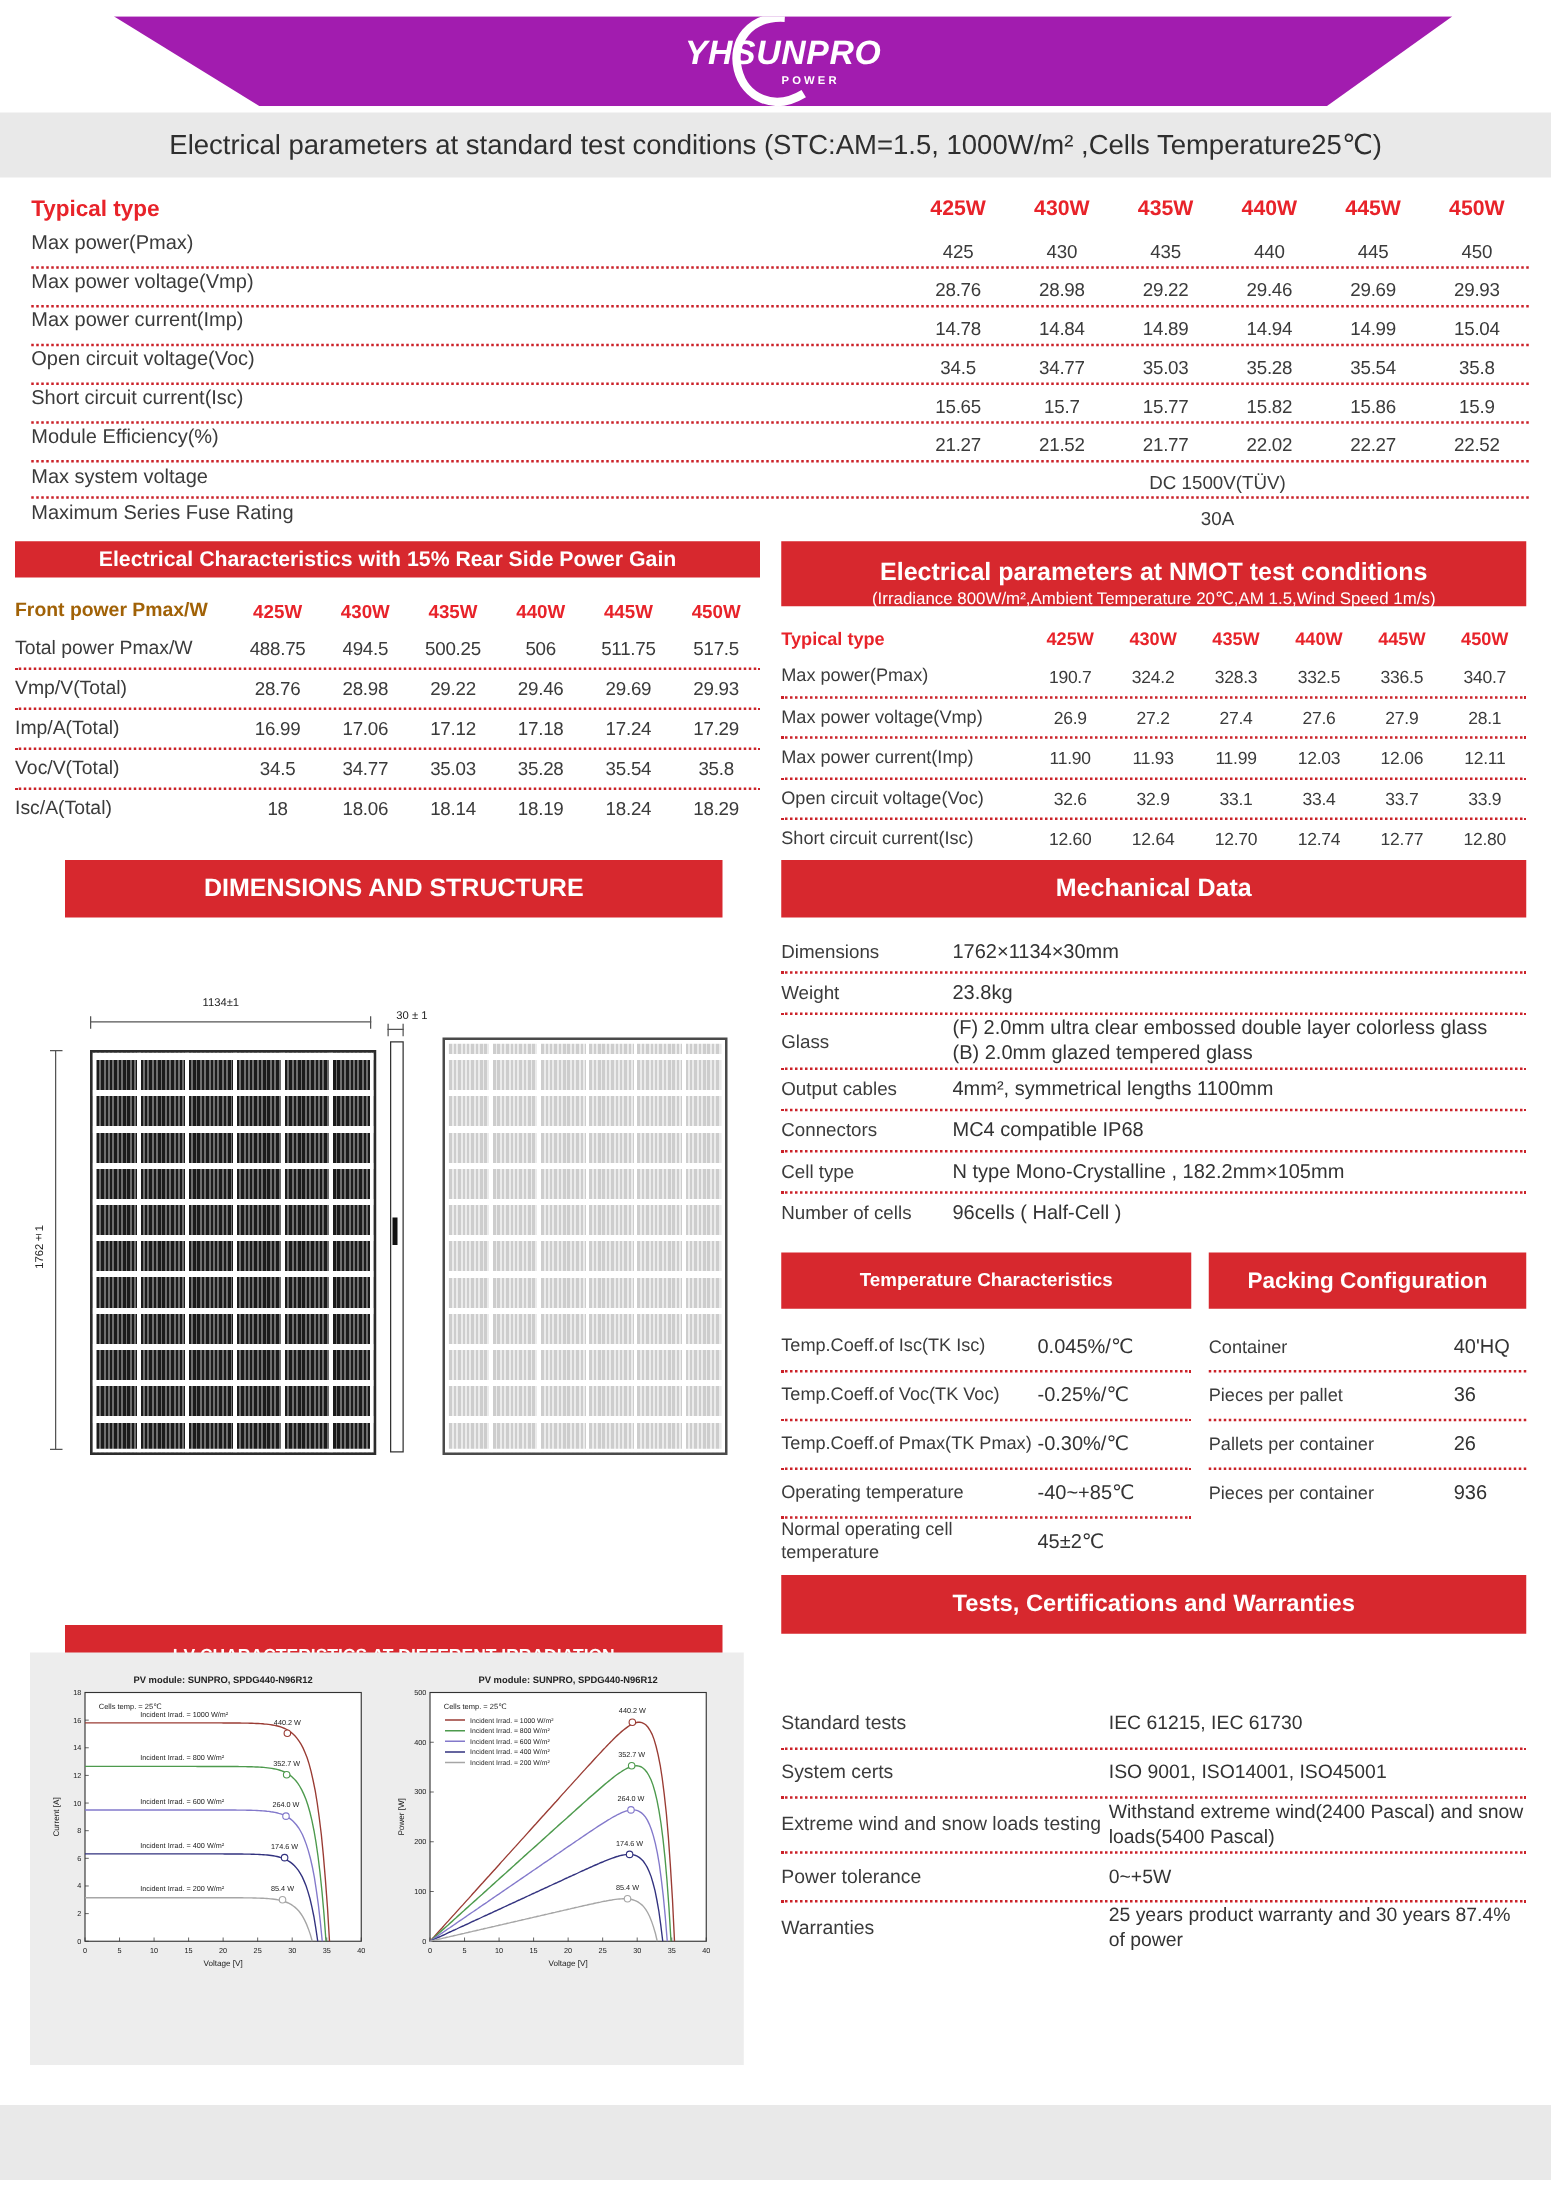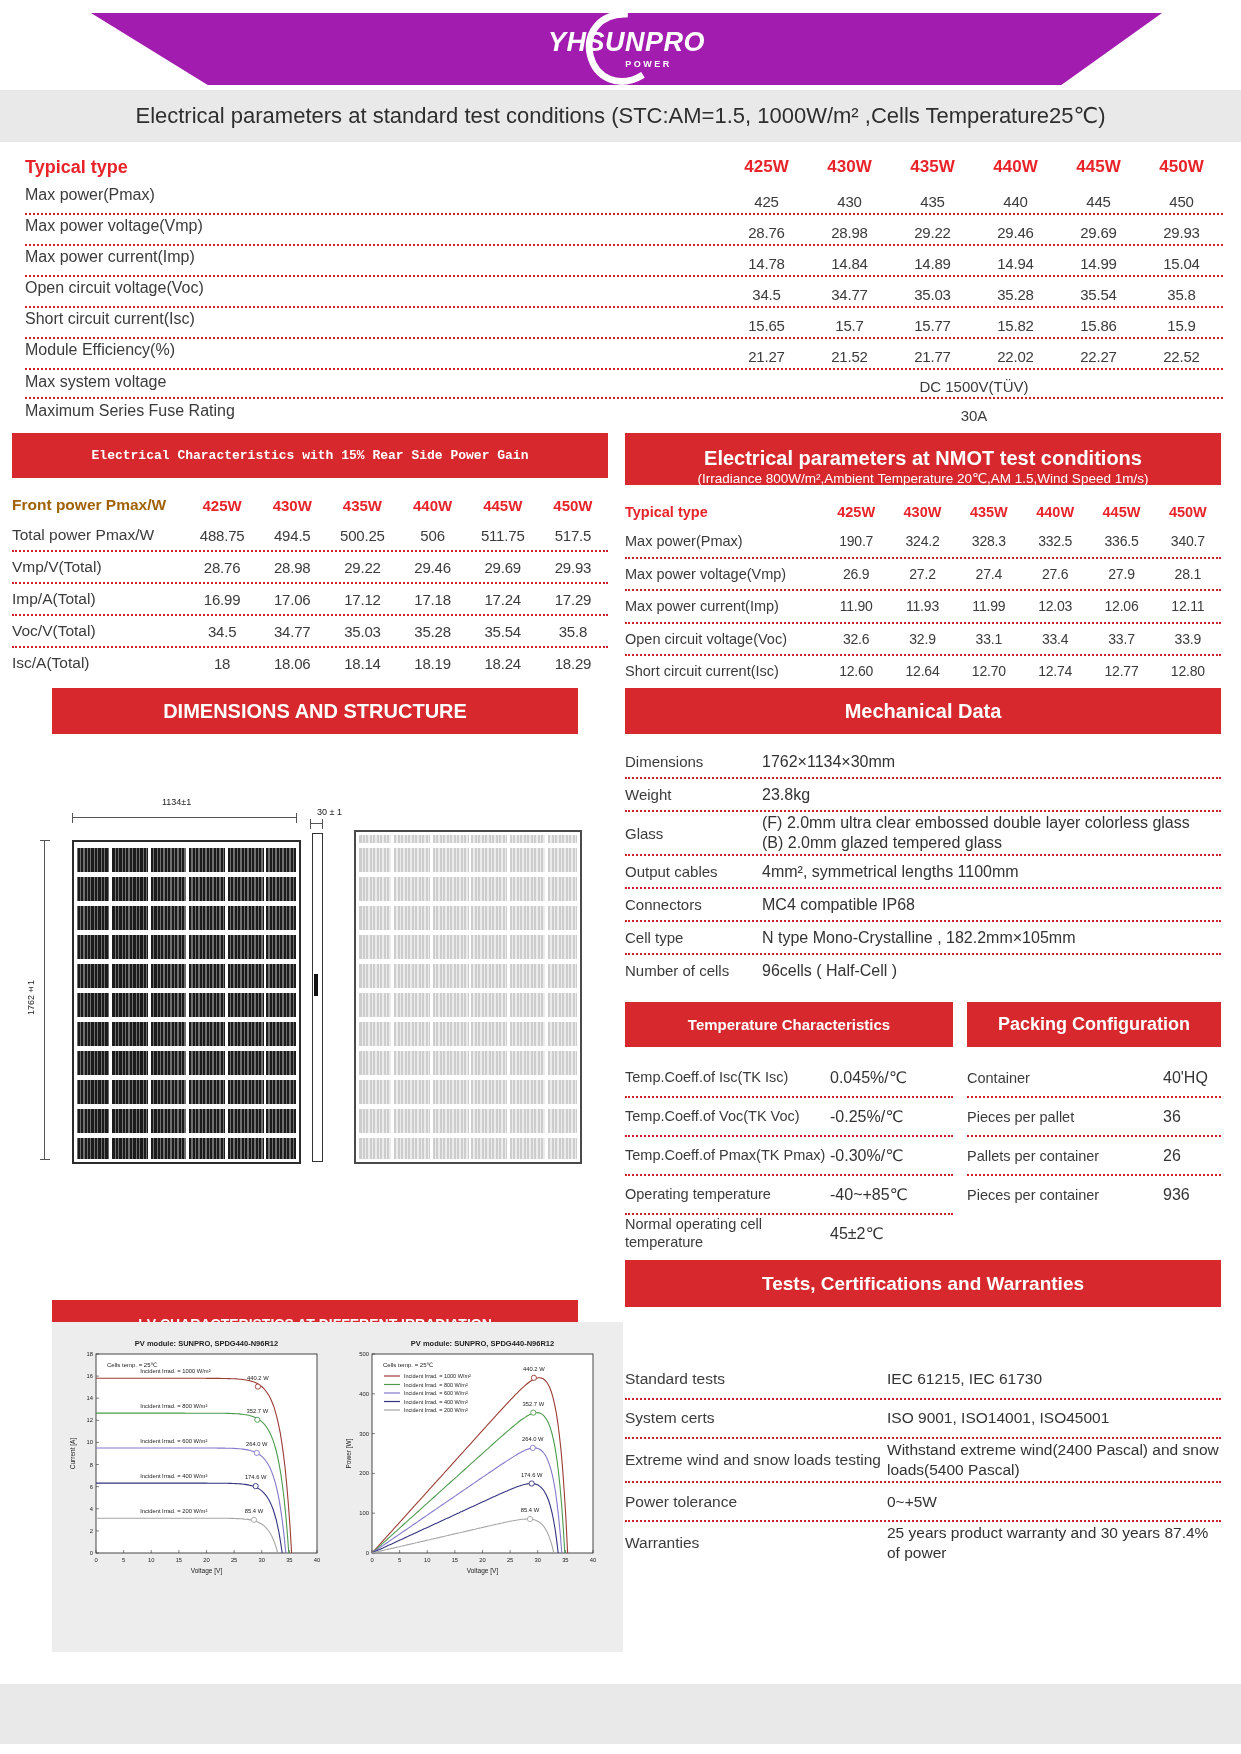--- a/index.html
+++ b/index.html
@@ -35,21 +35,21 @@
            border-bottom:2px dotted #cb2229;}
   .stc-row .rlabel{font-size:16px;align-self:start;padding-top:2px;}
   .stc-row .vals6{font-size:15px;align-self:end;padding-bottom:3px;letter-spacing:-.2px;}
   .stc-span{display:grid;grid-template-columns:700px 1fr;min-height:27px;}
   .stc-span .rlabel{font-size:16px;align-self:start;padding-top:3px;}
   .stc-span .sval{text-align:center;font-size:15px;align-self:end;padding-bottom:2px;}
   .stc-span.dotted{border-bottom:2px dotted #cb2229;}
 
   
   .gain{position:absolute;left:12px;top:433px;width:596px;}
-  .gain .red-head{height:45px;font-size:13px;font-family:Liberation Mono, monospace;}
+  .gain .red-head{height:29px;font-size:17px;}
   .gain-table{margin-top:12px;}
   .gain-head{display:grid;grid-template-columns:175px 1fr;align-items:center;min-height:30px;}
   .gain-head .hlabel{color:#a16207;font-weight:bold;font-size:15.5px;}
   .gain-head .vals6{color:#e8232a;font-weight:bold;font-size:15px;}
   .gain-row{display:grid;grid-template-columns:175px 1fr;align-items:center;min-height:30px;
             border-bottom:2px dotted #cb2229;}
   .gain-row:last-child{border-bottom:none;}
   .gain-row .rlabel{font-size:15.5px;}
   .gain-row .vals6{font-size:15px;letter-spacing:-.2px;}
 
@@ -118,21 +118,21 @@
   
   .tests{position:absolute;left:625px;top:1260px;width:596px;}
   .tests .red-head{height:47px;font-size:19px;}
   .tests .kv-rows{margin-top:54px;}
   .tests .kv{grid-template-columns:262px 1fr;min-height:35px;}
   .tests .kv .k{font-size:15.5px;line-height:1.3;}
   .tests .kv .v{font-size:15.5px;line-height:1.3;}
 
   
   .iv-head{position:absolute;left:52px;top:1260px;width:526px;height:47px;font-size:14px;margin-top:40px;}
-  .charts{position:absolute;left:24px;top:1322px;width:571px;height:330px;background:#ededed;margin-left:28px;}
+  .charts{position:absolute;left:24px;top:1322px;width:571px;height:330px;background:#ededed;}
   .chart{position:absolute;top:14px;width:265px;height:262px;}
   .chart.c0{left:14px;} .chart.c1{left:290px;}
 
   
   .footer{position:absolute;left:0;top:1684px;width:1241px;height:60px;background:#e9e9e9;}
 </style>
 </head>
 <body>
 
 <div class="page">

